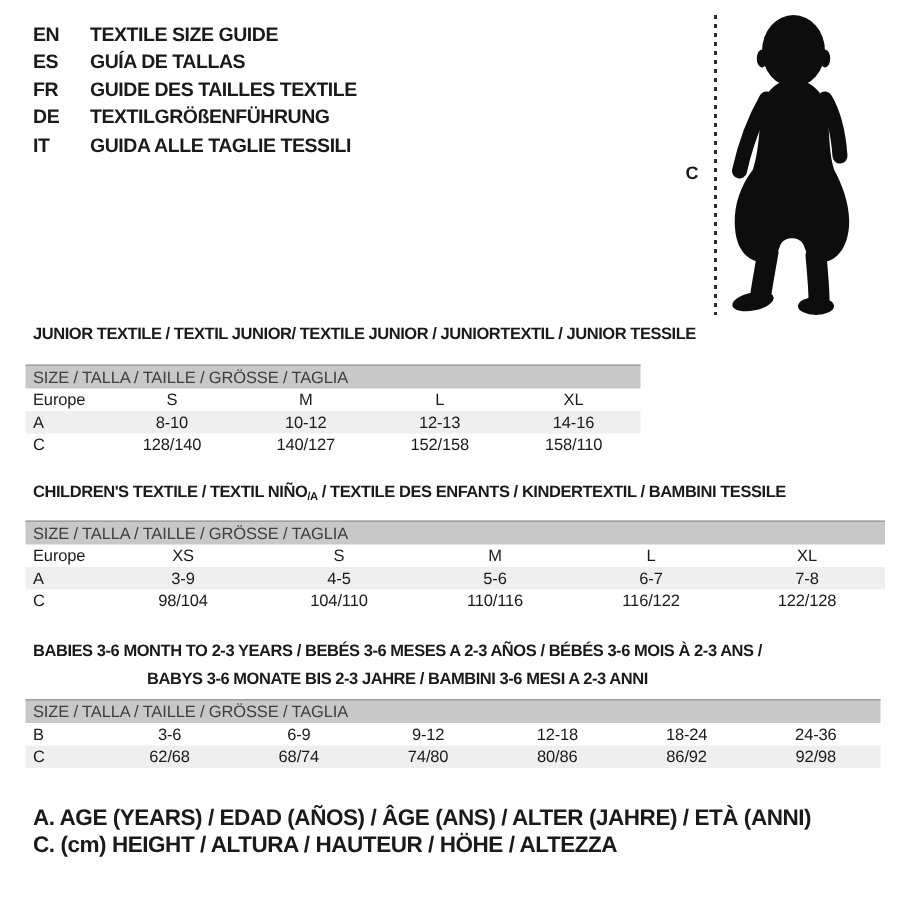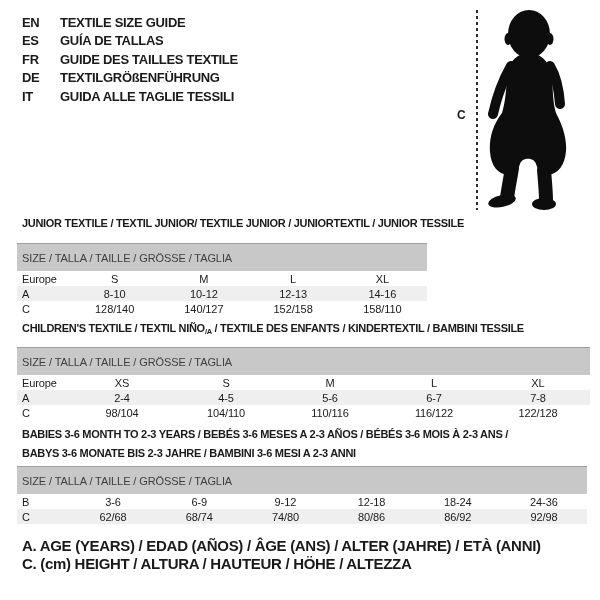--- a/index.html
+++ b/index.html
@@ -21,42 +21,42 @@
   .figure-label { position:absolute; left:2px; top:100px; font-weight:700; font-size:12px; }
   .baby { position:absolute; left:27px; top:0; }
 
   
   .sec-title { position:absolute; left:22px; font-weight:700; font-size:11px;
     letter-spacing:-0.3px; white-space:nowrap; }
   .sec-title .subscript { font-size:7.5px; vertical-align:-2px; }
 
   
   .size-table { position:absolute; left:17px; font-size:11px; letter-spacing:-0.1px; }
-  .t-header { height:28px; background:#c8c8c8; color:#3e3e3e; display:flex;
+  .t-header { height:16px; background:#c8c8c8; color:#3e3e3e; display:flex;
     align-items:center; padding-left:5px; border-top:1px solid #9f9f9f;
     box-sizing:border-box; white-space:nowrap; }
   .t-row { display:grid; height:15px; align-items:center; }
   .t-row.alt { background:#efefef; }
   .cols-4 { grid-template-columns:53px repeat(4,1fr); }
   .cols-5 { grid-template-columns:53px repeat(5,1fr); }
   .cols-6 { grid-template-columns:53px repeat(6,1fr); }
   .row-label { padding-left:5px; }
   .cell { text-align:center; }
 
   
   .footnotes { position:absolute; left:22px; top:536px; }
   .footnote { height:18.6px; font-weight:700; font-size:15px; letter-spacing:-0.3px;
     white-space:nowrap; display:flex; align-items:center; }
 
   
   .t-junior-title   { top:217px; }
   .t-junior-table   { top:243px; width:410px; }
   .t-children-title { top:322px; }
   .t-children-table { top:347px; width:573px; }
-  .t-babies-title   { top:425px; line-height:18.5px; }
+  .t-babies-title   { top:425px; line-height:18.5px;text-align:center; }
   .t-babies-table   { top:466px; width:570px; }
 </style>
 </head>
 <body>
 
 <div class="page">
 
   <div class="lang-list">
     <div class="lang-row">
       <span class="lang-code">EN</span>
@@ -134,21 +134,21 @@
     <div class="t-row cols-5">
       <span class="row-label">Europe</span>
       <span class="cell">XS</span>
       <span class="cell">S</span>
       <span class="cell">M</span>
       <span class="cell">L</span>
       <span class="cell">XL</span>
     </div>
     <div class="t-row cols-5 alt">
       <span class="row-label">A</span>
-      <span class="cell">2-4</span>
+      <span class="cell">3-9</span>
       <span class="cell">4-5</span>
       <span class="cell">5-6</span>
       <span class="cell">6-7</span>
       <span class="cell">7-8</span>
     </div>
     <div class="t-row cols-5">
       <span class="row-label">C</span>
       <span class="cell">98/104</span>
       <span class="cell">104/110</span>
       <span class="cell">110/116</span>

